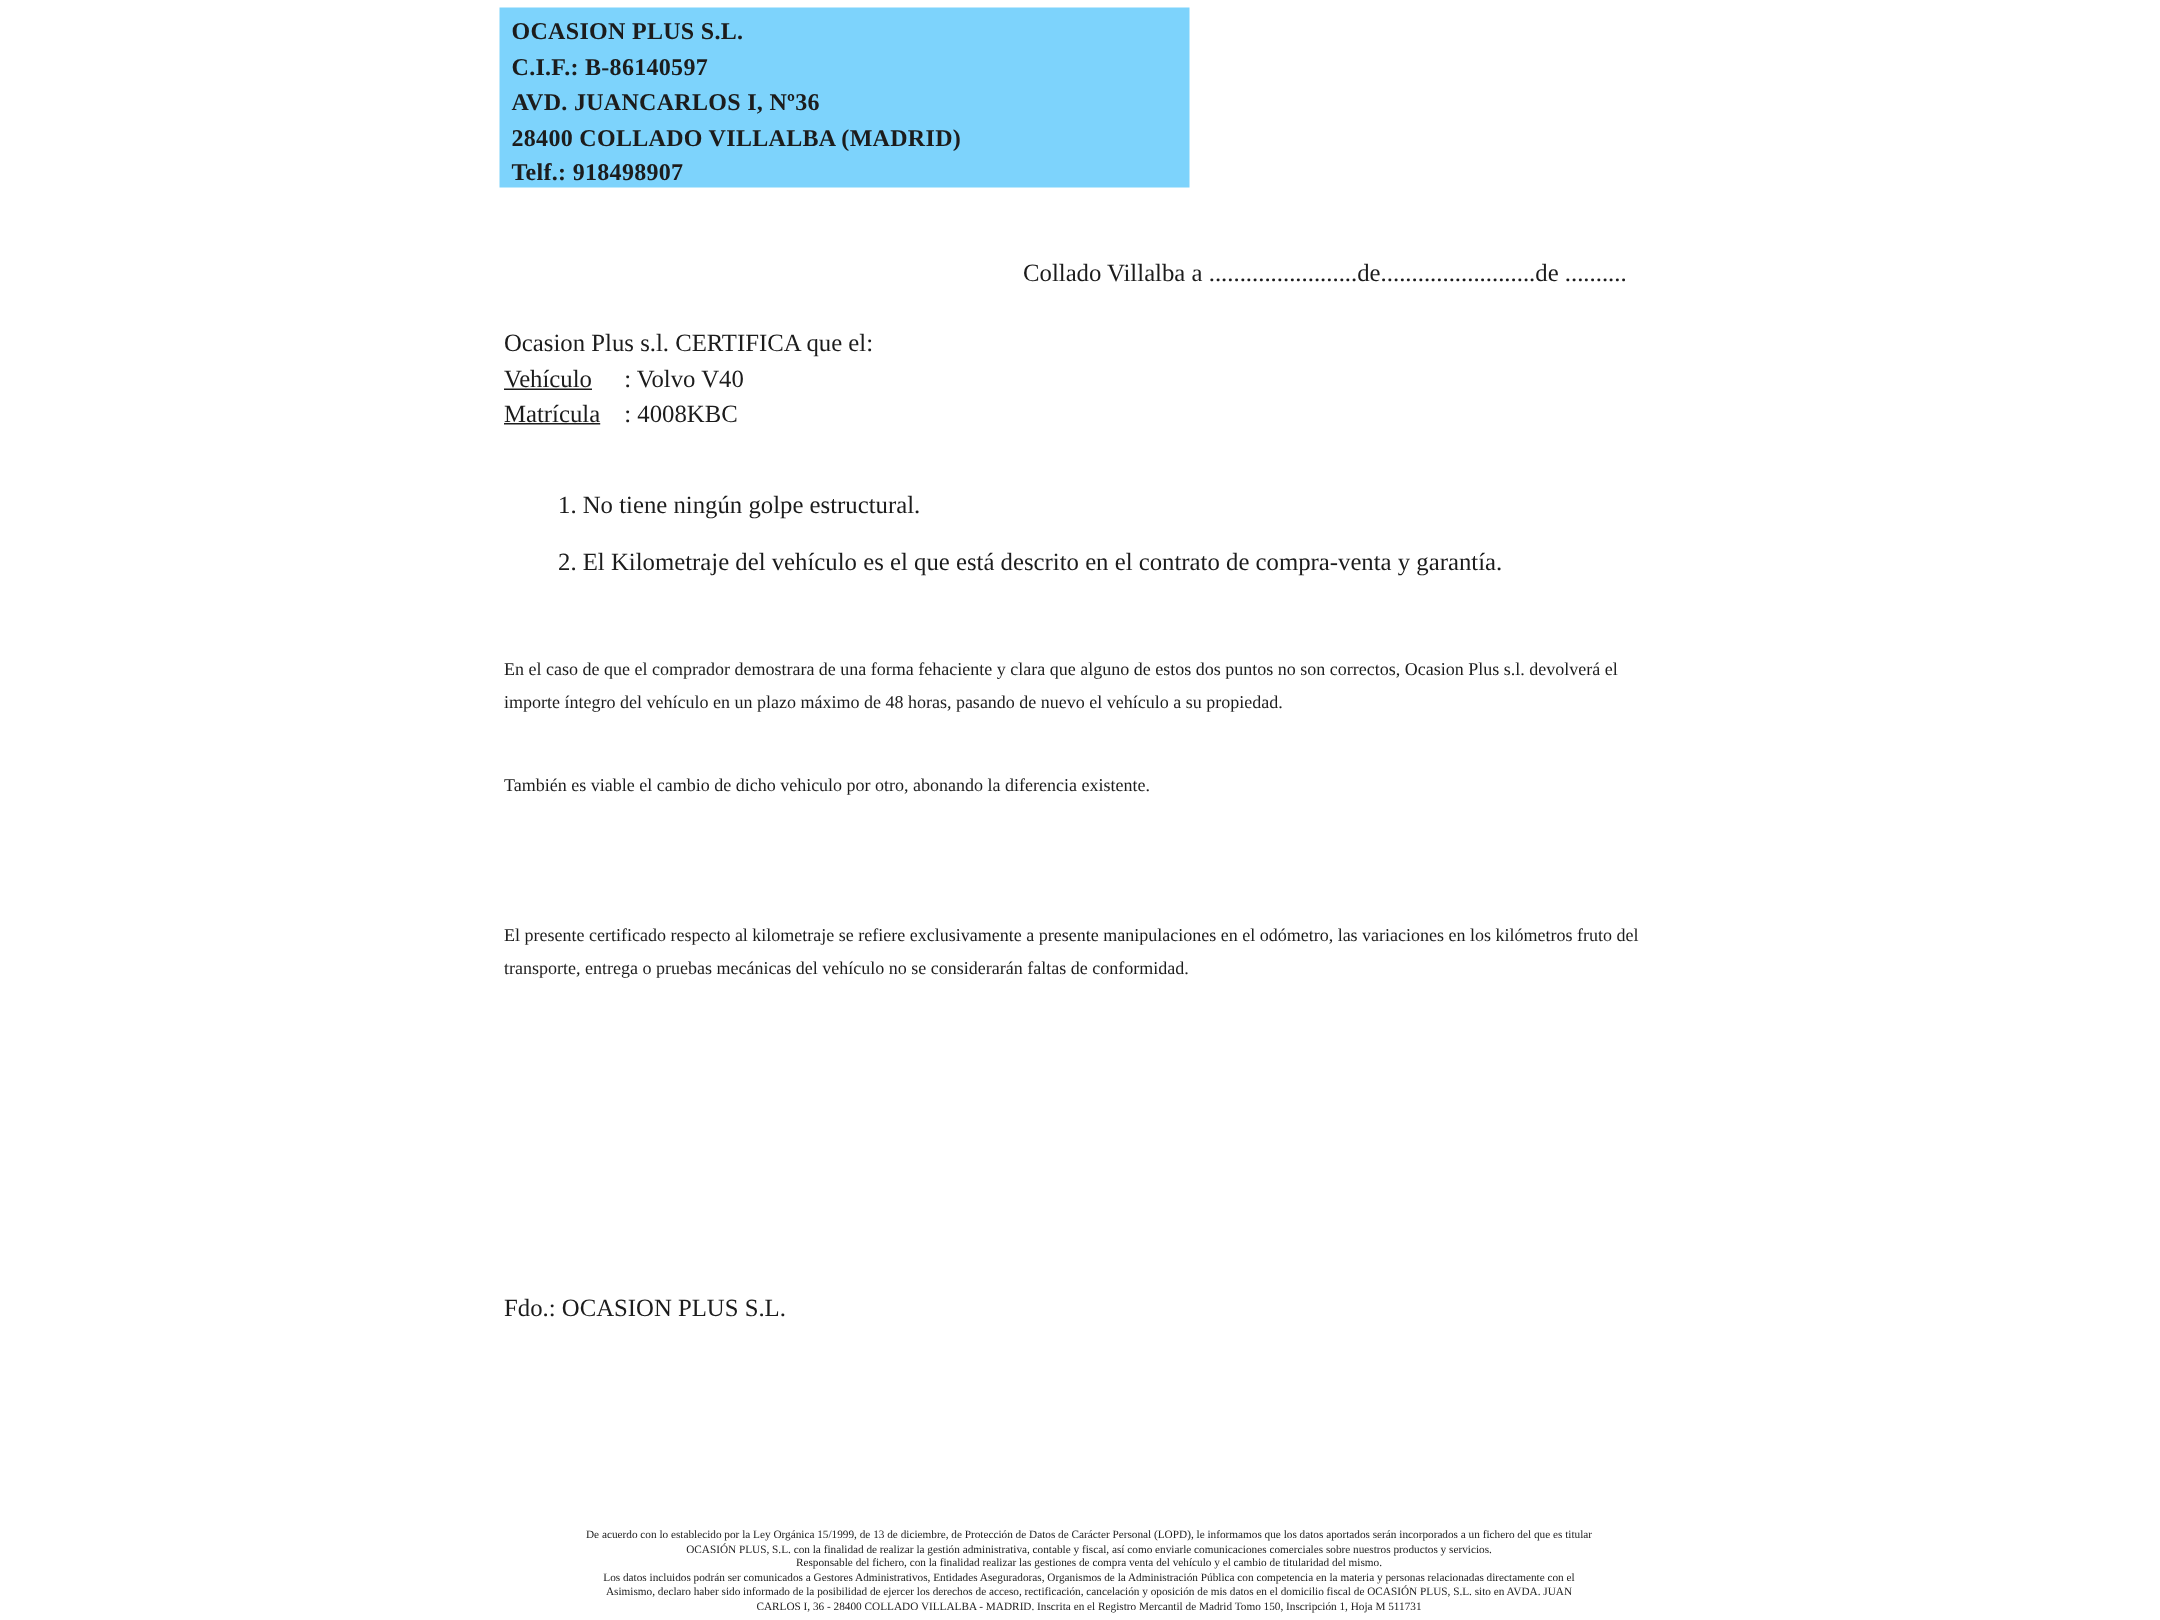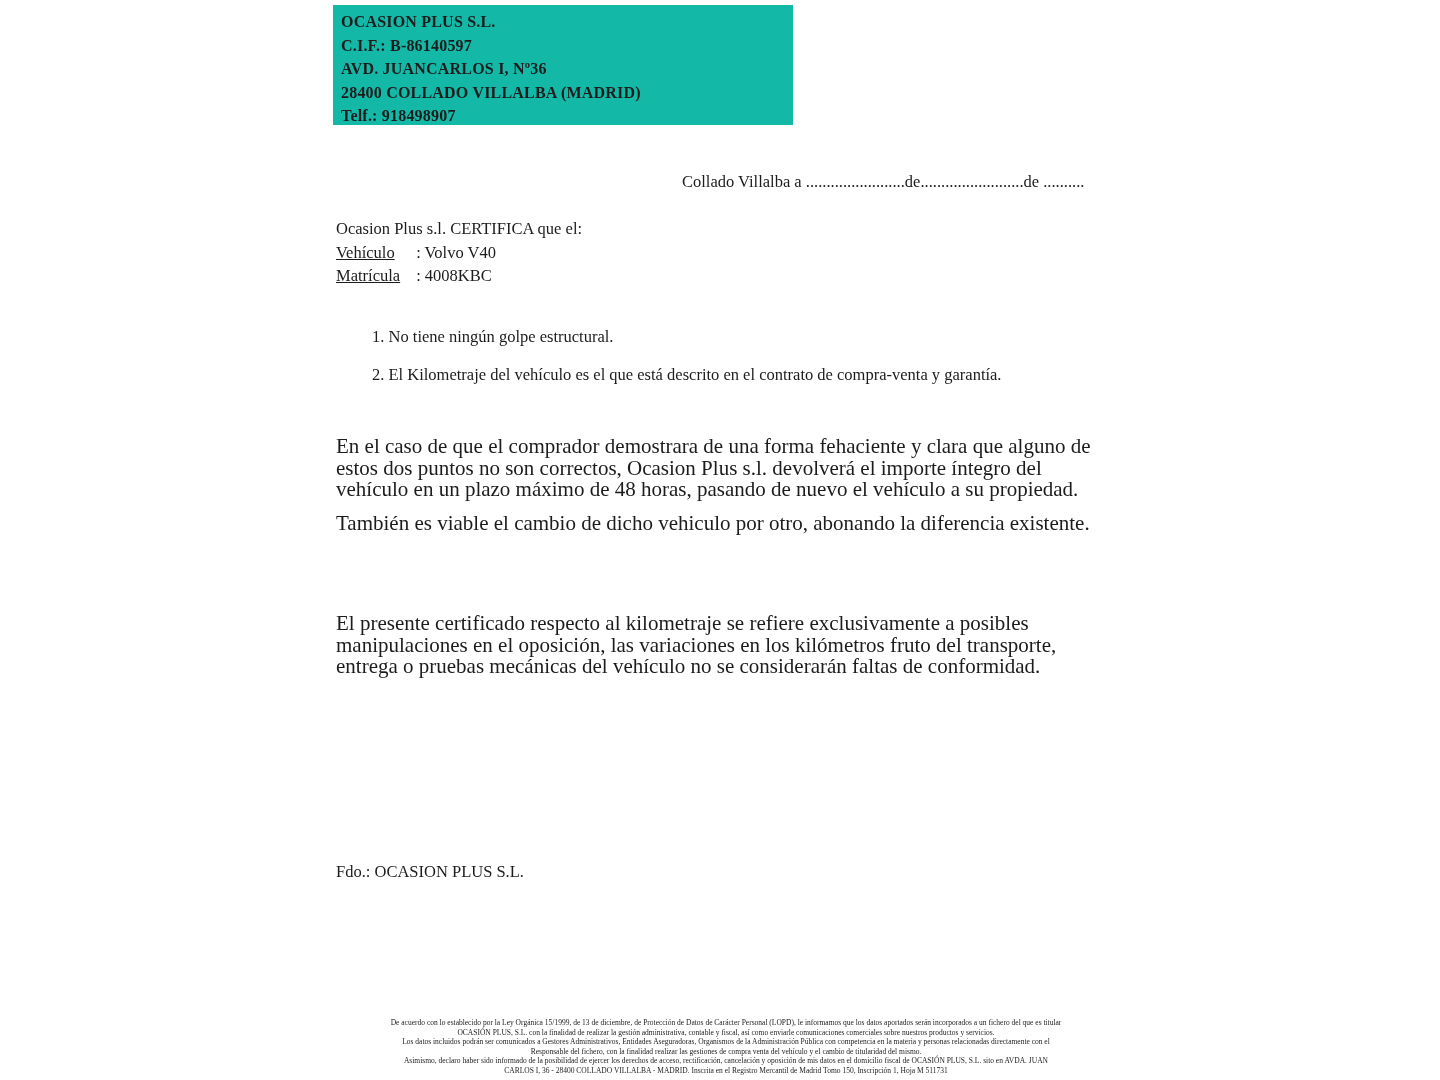--- a/index.html
+++ b/index.html
@@ -16,21 +16,21 @@
     width: 1440px;
     height: 1080px;
     background: #ffffff;
   }
   .company-box {
     position: absolute;
     left: 333px;
     top: 5px;
     width: 460px;
     height: 120px;
-    background: #14b8a6;
+    background: #7dd3fc;
     padding: 5px 8px 0 8px;
   }
   .company-box div {
     font-weight: bold;
     font-size: 16px;
     line-height: 23.5px;
     letter-spacing: 0.2px;
     white-space: nowrap;
   }
   .date-line {
@@ -59,21 +59,21 @@
     font-size: 16.5px;
     white-space: nowrap;
     margin-left: 36px;
   }
   .point-1 { top: 327px; }
   .point-2 { top: 365px; }
   .para {
     position: absolute;
     left: 336px;
     width: 768px;
-    font-size: 21px;
+    font-size: 12px;
     line-height: 21.5px;
     text-align: left;
   }
   .para-1 { top: 436px; }
   .para-2 { top: 513px; width: 790px; }
   .para-3 { top: 556px; }
   .para-4 { top: 613px; }
   .signature {
     position: absolute;
     left: 336px;
@@ -119,26 +119,26 @@
       <span class="label">Matrícula</span>
       <span class="value">: 4008KBC</span>
     </div>
   </div>
 
   <div class="point point-1">1. No tiene ningún golpe estructural.</div>
   <div class="point point-2">2. El Kilometraje del vehículo es el que está descrito en el contrato de compra-venta y garantía.</div>
 
   <div class="para para-1">En el caso de que el comprador demostrara de una forma fehaciente y clara que alguno de estos dos puntos no son correctos, Ocasion Plus s.l. devolverá el importe íntegro del vehículo en un plazo máximo de 48 horas, pasando de nuevo el vehículo a su propiedad.</div>
   <div class="para para-2">También es viable el cambio de dicho vehiculo por otro, abonando la diferencia existente.</div>
-  <div class="para para-4">El presente certificado respecto al kilometraje se refiere exclusivamente a posibles manipulaciones en el oposición, las variaciones en los kilómetros fruto del transporte, entrega o pruebas mecánicas del vehículo no se considerarán faltas de conformidad.</div>
+  <div class="para para-4">El presente certificado respecto al kilometraje se refiere exclusivamente a presente manipulaciones en el odómetro, las variaciones en los kilómetros fruto del transporte, entrega o pruebas mecánicas del vehículo no se considerarán faltas de conformidad.</div>
 
   <div class="signature">Fdo.: OCASION PLUS S.L.</div>
 
   <div class="legal-footer">
     <div>De acuerdo con lo establecido por la Ley Orgánica 15/1999, de 13 de diciembre, de Protección de Datos de Carácter Personal (LOPD), le informamos que los datos aportados serán incorporados a un fichero del que es titular</div>
     <div>OCASIÓN PLUS, S.L. con la finalidad de realizar la gestión administrativa, contable y fiscal, así como enviarle comunicaciones comerciales sobre nuestros productos y servicios.</div>
+    <div>Responsable del fichero, con la finalidad realizar las gestiones de compra venta del vehículo y el cambio de titularidad del mismo.</div>
     <div>Los datos incluidos podrán ser comunicados a Gestores Administrativos, Entidades Aseguradoras, Organismos de la Administración Pública con competencia en la materia y personas relacionadas directamente con el</div>
-    <div>Responsable del fichero, con la finalidad realizar las gestiones de compra venta del vehículo y el cambio de titularidad del mismo.</div>
     <div>Asimismo, declaro haber sido informado de la posibilidad de ejercer los derechos de acceso, rectificación, cancelación y oposición de mis datos en el domicilio fiscal de OCASIÓN PLUS, S.L. sito en AVDA. JUAN</div>
     <div>CARLOS I, 36 - 28400 COLLADO VILLALBA - MADRID. Inscrita en el Registro Mercantil de Madrid Tomo 150, Inscripción 1, Hoja M 511731</div>
   </div>
 
 </div>
 
 </body></html>

